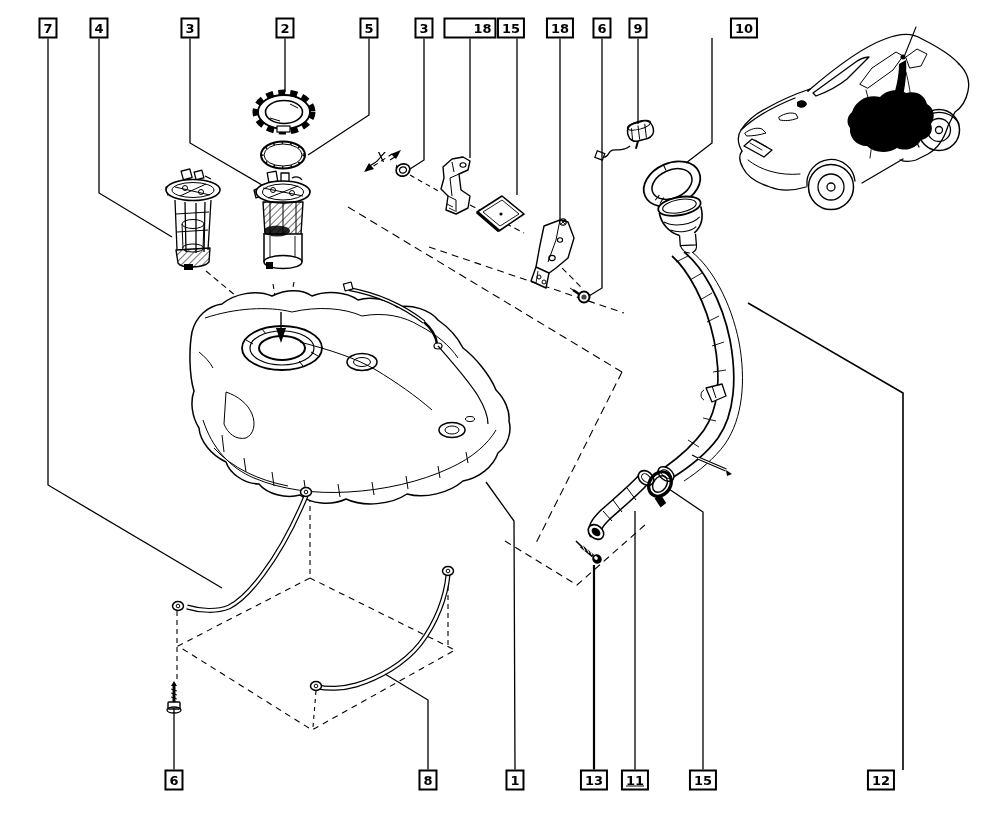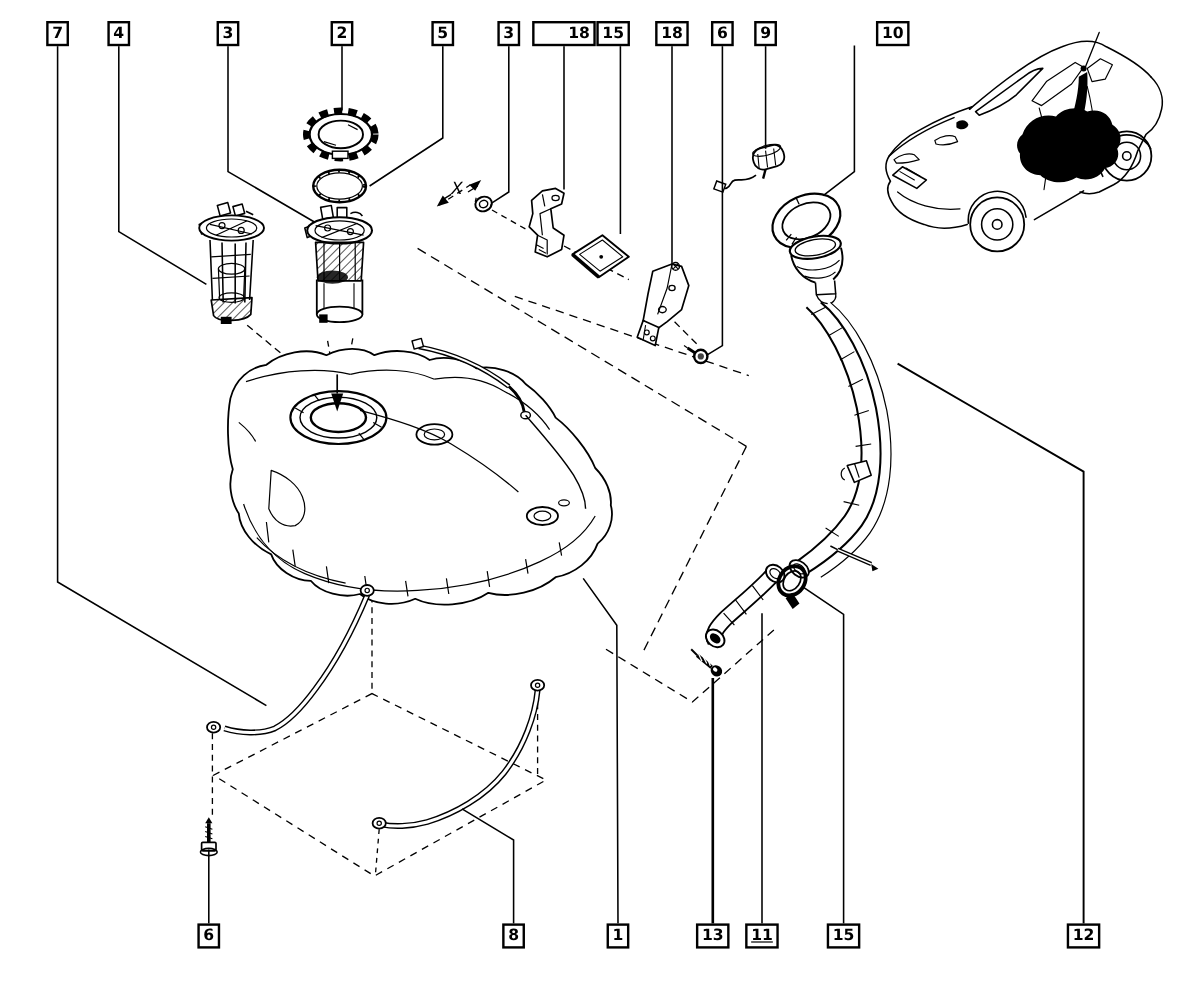--- a/index.html
+++ b/index.html
@@ -345,15 +345,15 @@
       <div class="callout" style="left: 560px; top: 28px;">18</div>
       <div class="callout" style="left: 602px; top: 28px;">6</div>
       <div class="callout" style="left: 638px; top: 28px;">9</div>
       <div class="callout" style="left: 712px; top: 28px; margin-left: 32px;">10</div>
       <div class="callout" style="left: 174px; top: 780px;">6</div>
       <div class="callout" style="left: 428px; top: 780px;">8</div>
       <div class="callout" style="left: 515px; top: 780px;">1</div>
       <div class="callout" style="left: 594px; top: 780px; text-align: right;">13</div>
       <div class="callout" style="left: 635px; top: 780px; text-decoration: underline;">11</div>
       <div class="callout" style="left: 703px; top: 780px;">15</div>
-      <div class="callout" style="left: 903px; top: 780px;">12</div>
+      <div class="callout" style="left: 881px; top: 780px;">12</div>
     </div>
 </div>
 
 </body></html>

